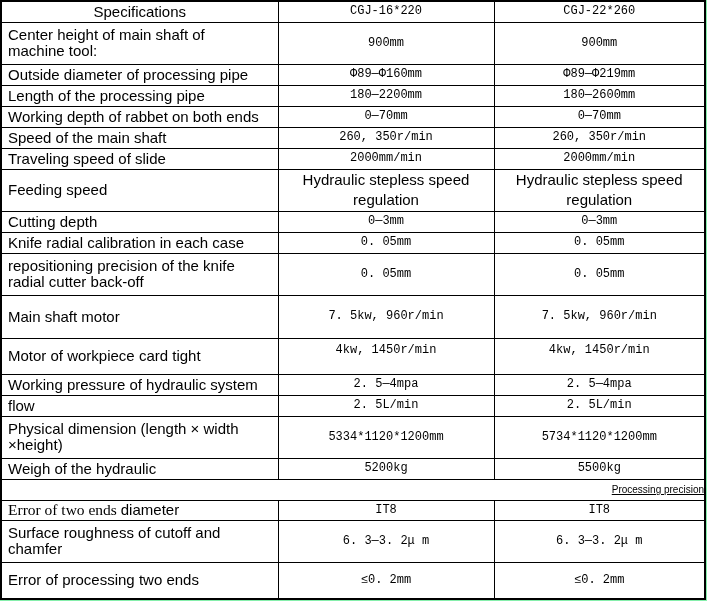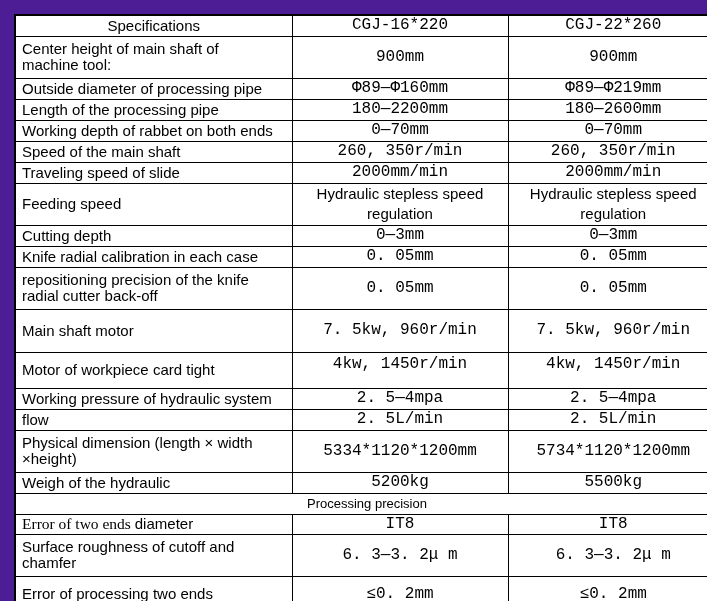--- a/index.html
+++ b/index.html
@@ -3,23 +3,23 @@
 <meta charset="utf-8">
 <style>
   html, body {
     margin: 0;
     padding: 0;
     background: #ffffff;
   }
   .page {
     width: 707px;
     height: 601px;
-    background: #4c1d95;
+    background: #86efac;
     box-sizing: border-box;
-    padding: 14px;
+    padding: 0;
   }
   table.spec-table {
     border-collapse: collapse;
     table-layout: fixed;
     width: 704px;
     background: #ffffff;
   }
   td {
     border: 1px solid #000000;
     padding: 0;
@@ -35,40 +35,41 @@
   td.lbl {
     font-family: "Liberation Sans", sans-serif;
     font-size: 15px;
     line-height: 16px;
     text-align: left;
     padding-left: 6px;
     padding-right: 2px;
   }
   td.val {
     font-family: "Liberation Mono", monospace;
-    font-size: 16px;
+    font-size: 12px;
     line-height: 19px;
     text-align: center;
   }
   td.val.sansval {
     font-family: "Liberation Sans", sans-serif;
     font-size: 15px;
     line-height: 20px;
     margin-left: 19px;
   }
   td.hdrspec {
     font-family: "Liberation Sans", sans-serif;
     font-size: 15px;
     text-align: center;
     padding-left: 0;
   }
   td.section {
     font-family: "Liberation Sans", sans-serif;
-    font-size: 13px;
-    text-align: center;
+    font-size: 10px;
+    text-align: right;
+    text-decoration: underline;
   }
   tr.vtop td.val {
     vertical-align: top;
     padding-top: 2px;
   }
   .serif {
     font-family: "Liberation Serif", serif;
     font-size: 15.5px;
   }
   tr.h20 { height: 20px; }

